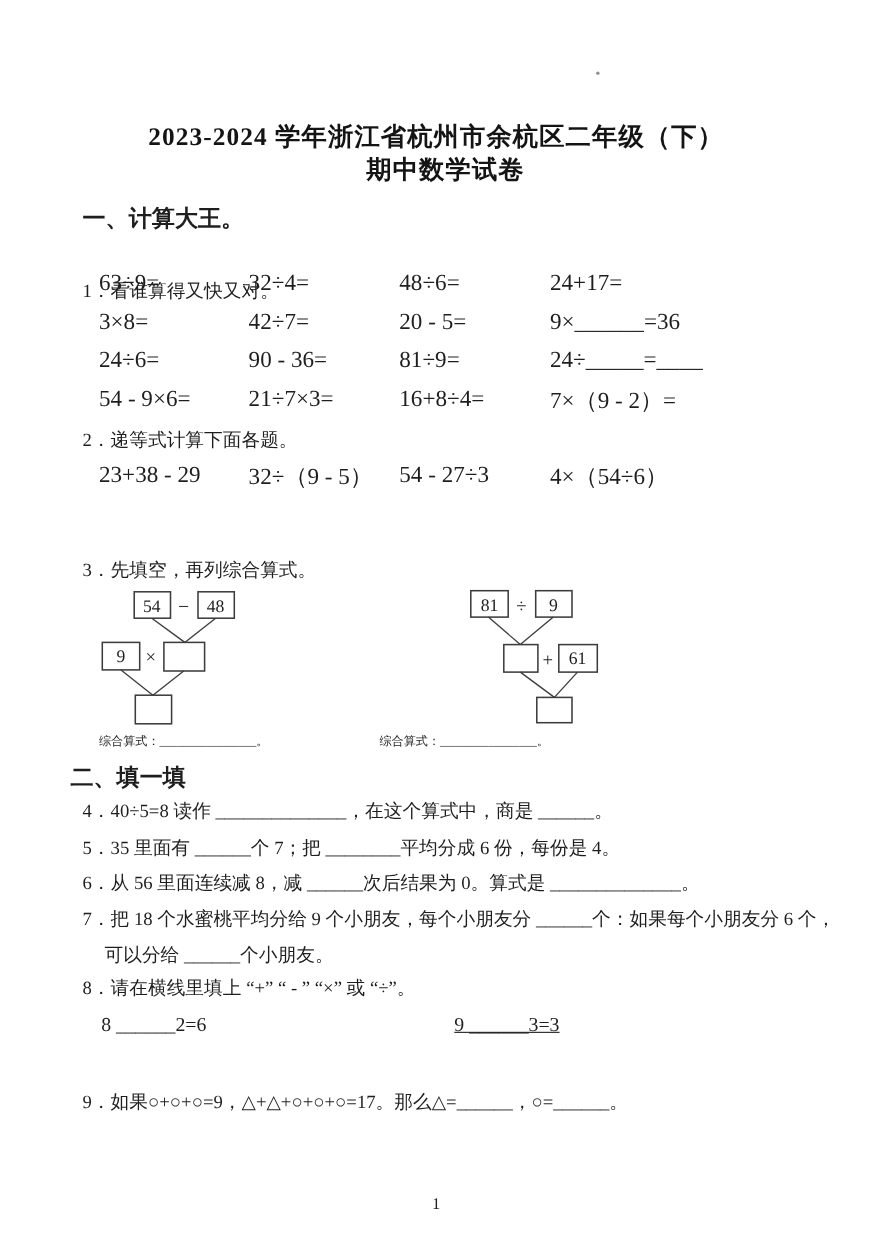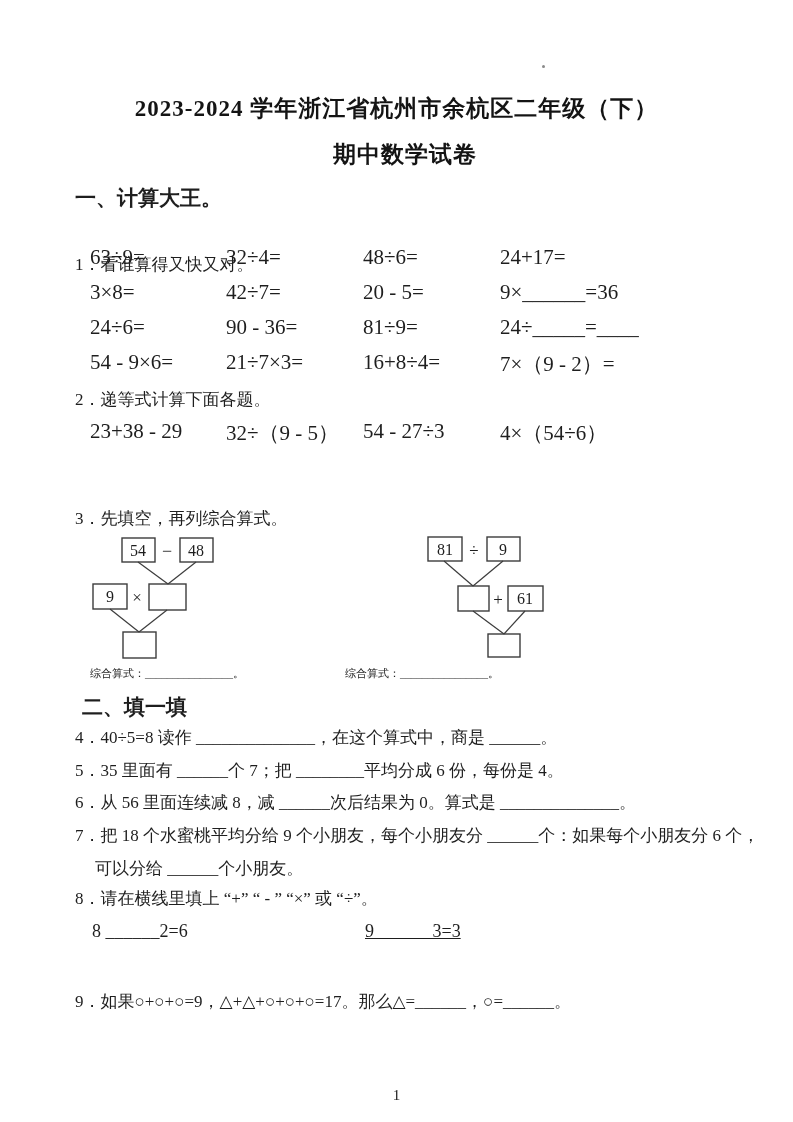--- a/index.html
+++ b/index.html
@@ -13,38 +13,38 @@
   }
   .abs{position:absolute;}
   .title{left:0;right:0;text-align:center;font-weight:700;font-size:23px;letter-spacing:1px;color:#141414;}
   .sec-heading{font-weight:700;font-size:21px;}
   .qlabel{font-size:17px;}
   .bodyline{font-size:17px;line-height:22px;white-space:nowrap;}
   .calc-grid{display:flex;flex-direction:column;}
   .calc-row{display:flex;height:35px;align-items:flex-start;}
   .calc-cell{font-size:21px;white-space:nowrap;}
   .c1{width:136px;}.c2{width:137px;}.c3{width:137px;}.c4{flex:1;}
-  .eq-row{display:flex;height:37px;align-items:flex-start;}
+  .eq-row{display:flex;height:37px;align-items:flex-start;gap:48px;}
   .eq-c1{width:273px;font-size:18px;white-space:nowrap;}
   .eq-c2{flex:1;font-size:18px;white-space:nowrap;text-decoration:underline;}
   .expr{font-size:11px;white-space:nowrap;}
   .pagenum{left:0;right:0;text-align:center;font-size:15px;color:#222;}
   .speck{width:3px;height:3px;background:#8a8a8a;border-radius:50%;}
   svg text{font-family:"Liberation Serif","DejaVu Serif",serif;fill:#1e1e1e;}
   svg .box{fill:none;stroke:#3c3c3c;stroke-width:1.4;}
   svg .conn{stroke:#3c3c3c;stroke-width:1.2;}
 </style>
 </head>
 <body>
 
 <div class="page">
 
   <div class="abs speck" style="left:542px;top:65px;"></div>
 
-  <div class="abs title" style="top:93px;">2023-2024 学年浙江省杭州市余杭区二年级（下）</div>
+  <div class="abs title" style="top:109px;">2023-2024 学年浙江省杭州市余杭区二年级（下）</div>
   <div class="abs title" style="top:139px;padding-left:17px;">期中数学试卷</div>
 
   <div class="abs sec-heading" style="left:75px;top:184px;">一、计算大王。</div>
   <div class="abs qlabel" style="left:75px;top:218px;margin-top:35px;">1．看谁算得又快又对。</div>
 
   <div class="abs calc-grid" style="left:90px;top:245px;width:640px;">
     <div class="calc-row">
       <span class="calc-cell c1">63÷9=</span>
       <span class="calc-cell c2">32÷4=</span>
       <span class="calc-cell c3">48÷6=</span>
@@ -110,21 +110,21 @@
     <text x="32" y="25" font-size="16" text-anchor="middle">81</text>
     <text x="61" y="26" font-size="17" text-anchor="middle">÷</text>
     <text x="90" y="25" font-size="16" text-anchor="middle">9</text>
     <text x="85" y="75" font-size="17" text-anchor="middle">+</text>
     <text x="112" y="74" font-size="16" text-anchor="middle">61</text>
   </svg>
 
   <div class="abs expr" style="left:90px;top:666px;">综合算式：________________。</div>
   <div class="abs expr" style="left:345px;top:666px;">综合算式：________________。</div>
 
-  <div class="abs sec-heading" style="left:82px;top:693px;font-family:Liberation Serif, serif;">二、填一填</div>
+  <div class="abs sec-heading" style="left:64px;top:693px;font-family:Liberation Serif, serif;">二、填一填</div>
 
   <div class="abs bodyline" style="left:75px;top:727px;">4．40÷5=8 读作 ______________，在这个算式中，商是 ______。</div>
   <div class="abs bodyline" style="left:75px;top:760px;">5．35 里面有 ______个 7；把 ________平均分成 6 份，每份是 4。</div>
   <div class="abs bodyline" style="left:75px;top:792px;">6．从 56 里面连续减 8，减 ______次后结果为 0。算式是 ______________。</div>
   <div class="abs bodyline" style="left:75px;top:825px;">7．把 18 个水蜜桃平均分给 9 个小朋友，每个小朋友分 ______个：如果每个小朋友分 6 个，</div>
   <div class="abs bodyline" style="left:95px;top:858px;">可以分给 ______个小朋友。</div>
   <div class="abs bodyline" style="left:75px;top:888px;">8．请在横线里填上 “+” “ - ” “×” 或 “÷”。</div>
 
   <div class="abs" style="left:92px;top:921px;width:620px;">
     <div class="eq-row">

